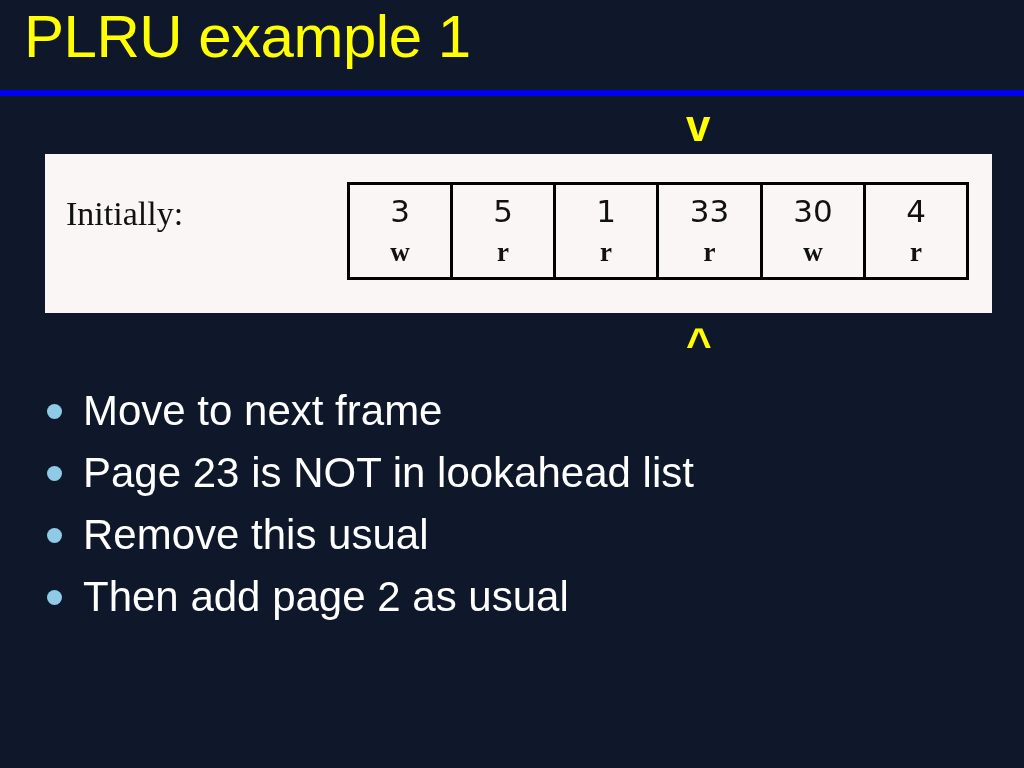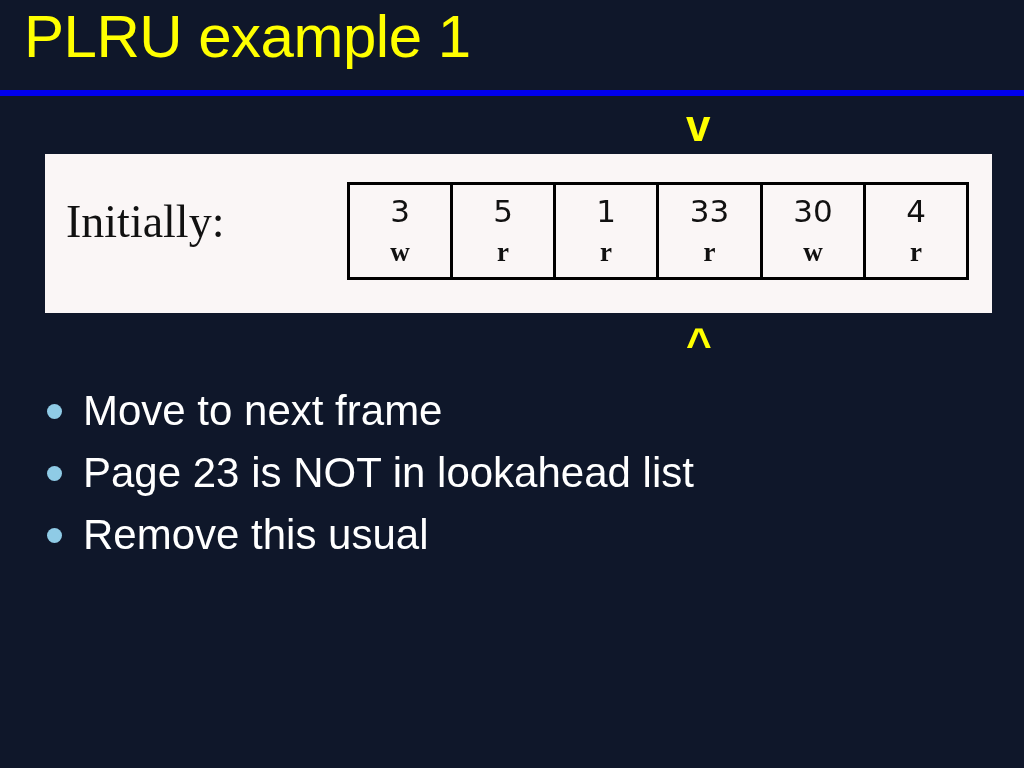--- a/index.html
+++ b/index.html
@@ -71,21 +71,21 @@
   .panel-inner {
     position: relative;
     width: 100%;
     height: 100%;
   }
   .initially-label {
     position: absolute;
     left: 21px;
     top: 41px;
     font-family: "Liberation Serif", serif;
-    font-size: 46px;
+    font-size: 34px;
     color: #111111;
     white-space: nowrap;
   }
   .frame-table {
     position: absolute;
     left: 302px;
     top: 28px;
     border-collapse: collapse;
     table-layout: fixed;
   }
@@ -219,15 +219,19 @@
       <span class="bullet-text">Move to next frame</span>
     </div>
     <div class="bullet-row">
       <span class="bullet-dot"></span>
       <span class="bullet-text">Page 23 is NOT in lookahead list</span>
     </div>
     <div class="bullet-row">
       <span class="bullet-dot"></span>
       <span class="bullet-text">Remove this usual</span>
     </div>
+    <div class="bullet-row">
+      <span class="bullet-dot"></span>
+      <span class="bullet-text">Then add page 2 as usual</span>
+    </div>
   </div>
 
 </div>
 
 </body></html>

